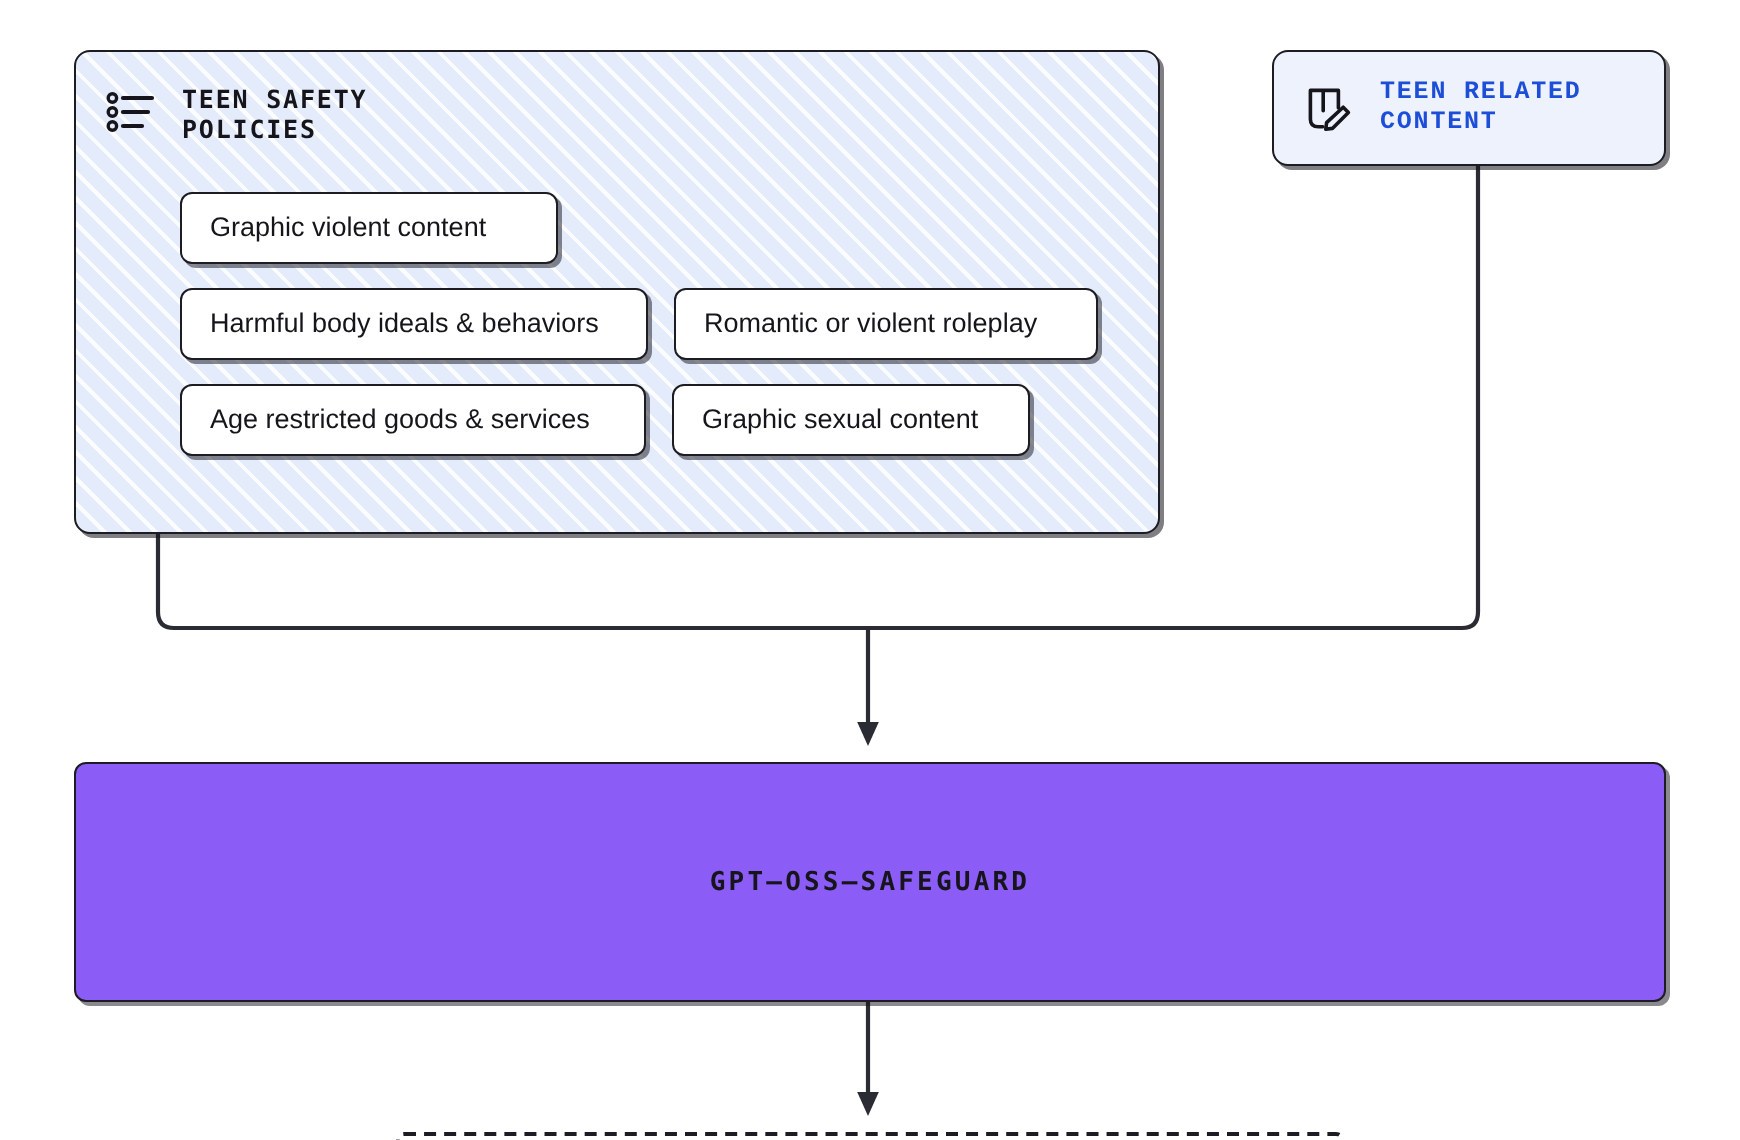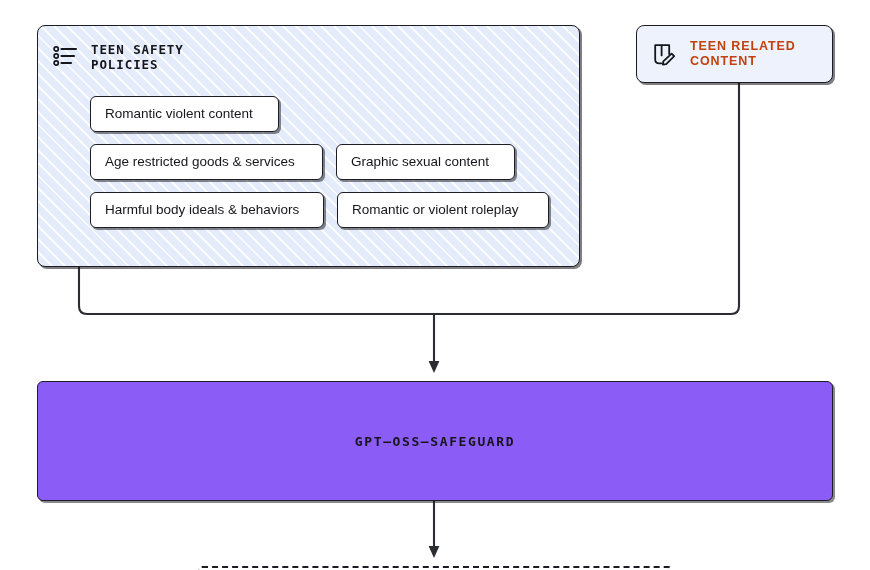--- a/index.html
+++ b/index.html
@@ -97,26 +97,26 @@
     border-radius: 8px;
     background: #eef2fd;
     display: flex;
     align-items: center;
     gap: 12px;
     padding-left: 14px;
     box-shadow: 2px 2px 0 rgba(20,20,30,0.55);
   }
   .doc-icon { width: 27px; height: 27px; flex: none; }
   .content-label {
-    font-family: Liberation Sans, sans-serif;
+    font-family: Liberation Mono, monospace;
     font-size: 12.5px;
     font-weight: 700;
     line-height: 15px;
     letter-spacing: 0.9px;
-    color: #c2410c;
+    color: #1d4ed8;
     white-space: pre-line;
   }
 
   
   .model-box {
     position: absolute;
     left: 37px;
     top: 364px;
     width: 796px;
     height: 120px;
@@ -197,29 +197,29 @@
         <line x1="9.5" y1="6" x2="24" y2="6" stroke="#15151b" stroke-width="2.1" stroke-linecap="round"></line>
         <line x1="9.5" y1="13" x2="22" y2="13" stroke="#15151b" stroke-width="2.1" stroke-linecap="round"></line>
         <line x1="9.5" y1="20" x2="19" y2="20" stroke="#15151b" stroke-width="2.1" stroke-linecap="round"></line>
       </svg>
       <div class="panel-title">TEEN SAFETY
 POLICIES</div>
     </div>
 
     <div class="chip-grid">
       <div class="chip-row">
-        <div class="chip" style="width:189px">Romantic violent content</div>
+        <div class="chip" style="width:189px">Graphic violent content</div>
+      </div>
+      <div class="chip-row">
+        <div class="chip" style="width:234px">Harmful body ideals &amp; behaviors</div>
+        <div class="chip" style="width:212px">Romantic or violent roleplay</div>
       </div>
       <div class="chip-row">
         <div class="chip" style="width:233px">Age restricted goods &amp; services</div>
         <div class="chip" style="width:179px">Graphic sexual content</div>
-      </div>
-      <div class="chip-row">
-        <div class="chip" style="width:234px">Harmful body ideals &amp; behaviors</div>
-        <div class="chip" style="width:212px">Romantic or violent roleplay</div>
       </div>
     </div>
   </div>
 
   <div class="content-box">
     <svg class="doc-icon" viewBox="0 0 27 27">
       <path d="M4.2 4.2 L18.2 4.2 L18.2 13 M4.2 4.2 L4.2 18.6 Q4.2 22.4 8.2 22.4 L10.4 22.4" fill="none" stroke="#15151b" stroke-width="1.8" stroke-linecap="round" stroke-linejoin="round"></path>
       <line x1="10.6" y1="4.6" x2="10.6" y2="14.4" stroke="#15151b" stroke-width="1.8" stroke-linecap="round"></line>
       <path d="M20.6 12.6 L23.2 15.2 L15.2 23.2 L11.9 23.6 L12.3 20.3 Z" fill="none" stroke="#15151b" stroke-width="1.8" stroke-linecap="round" stroke-linejoin="round"></path>
     </svg>

